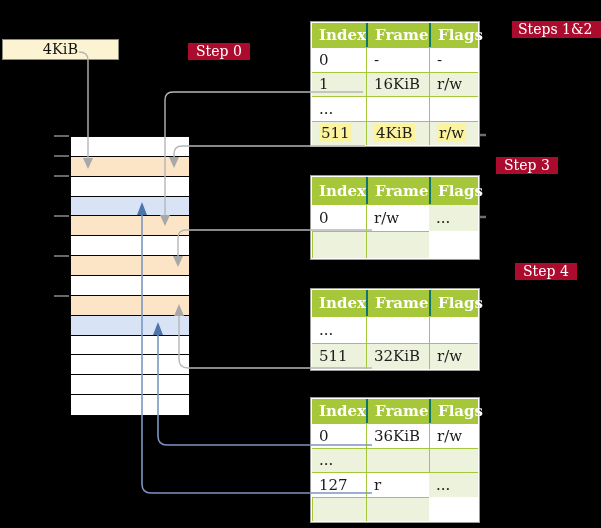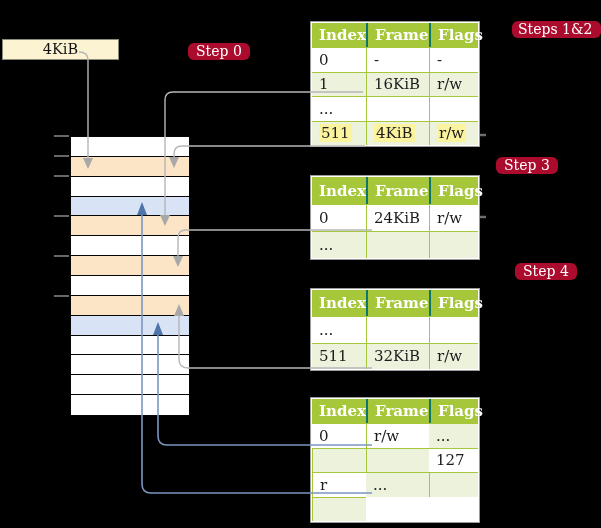--- a/index.html
+++ b/index.html
@@ -4,21 +4,21 @@
 <style>
   html,body{margin:0;padding:0;background:#000;}
   #canvas{position:relative;width:601px;height:528px;background:#000;overflow:hidden;
           font-family:"DejaVu Serif","Liberation Serif",serif;}
   
   .frame-box{position:absolute;left:2px;top:39px;width:117px;height:21px;box-sizing:border-box;
              background:var(--frame_box_bg);border:1px solid var(--frame_box_border);
              color:#111;font-size:14.5px;text-align:center;line-height:19px;}
   
   .badge{position:absolute;box-sizing:border-box;height:17px;background:var(--badge_bg);
-         color:#fff;font-size:14px;line-height:16px;padding:0 8px;border-radius:6px;
+         color:#fff;font-size:14px;line-height:16px;padding:0 8px;border-radius:0;
          white-space:nowrap;}
   #badge-step0{left:188px;top:43px;}
   #badge-steps12{left:512px;top:21px;width:89px;padding:0 6px;}
   #badge-step3{left:496px;top:157px;}
   #badge-step4{left:515px;top:263px;}
   
   #memory-stack{position:absolute;left:70px;top:136px;width:120px;height:280px;box-sizing:border-box;
                 border:1px solid #050505;display:grid;grid-template-rows:repeat(14,1fr);}
   .mrow{border-bottom:1px solid #050505;}
   .mrow:last-child{border-bottom:none;}
@@ -100,21 +100,20 @@
       </div>
       <div class="bc c23 alt">
         <span class="hl">r/w</span>
       </div>
     </div>
   <div class="ptable" id="table-2">
       <div class="hc">Index</div>
       <div class="hc sep">Frame</div>
       <div class="hc sep">Flags</div>
       <div class="bc">0</div>
-      <div class="bc c23">24KiB</div>
       <div class="bc c23">r/w</div>
       <div class="bc alt">...</div>
       <div class="bc c23 alt"></div>
       <div class="bc c23 alt"></div>
     </div>
   <div class="ptable" id="table-3">
       <div class="hc">Index</div>
       <div class="hc sep">Frame</div>
       <div class="hc sep">Flags</div>
       <div class="bc">...</div>
@@ -122,20 +121,21 @@
       <div class="bc c23"></div>
       <div class="bc alt">511</div>
       <div class="bc c23 alt">32KiB</div>
       <div class="bc c23 alt">r/w</div>
     </div>
   <div class="ptable" id="table-4">
       <div class="hc">Index</div>
       <div class="hc sep">Frame</div>
       <div class="hc sep">Flags</div>
       <div class="bc">0</div>
+      <div class="bc c23">36KiB</div>
       <div class="bc c23">r/w</div>
       <div class="bc alt">...</div>
       <div class="bc c23 alt"></div>
       <div class="bc c23 alt"></div>
       <div class="bc">127</div>
       <div class="bc c23">r</div>
       <div class="bc alt">...</div>
       <div class="bc c23 alt"></div>
       <div class="bc c23 alt"></div>
     </div>

